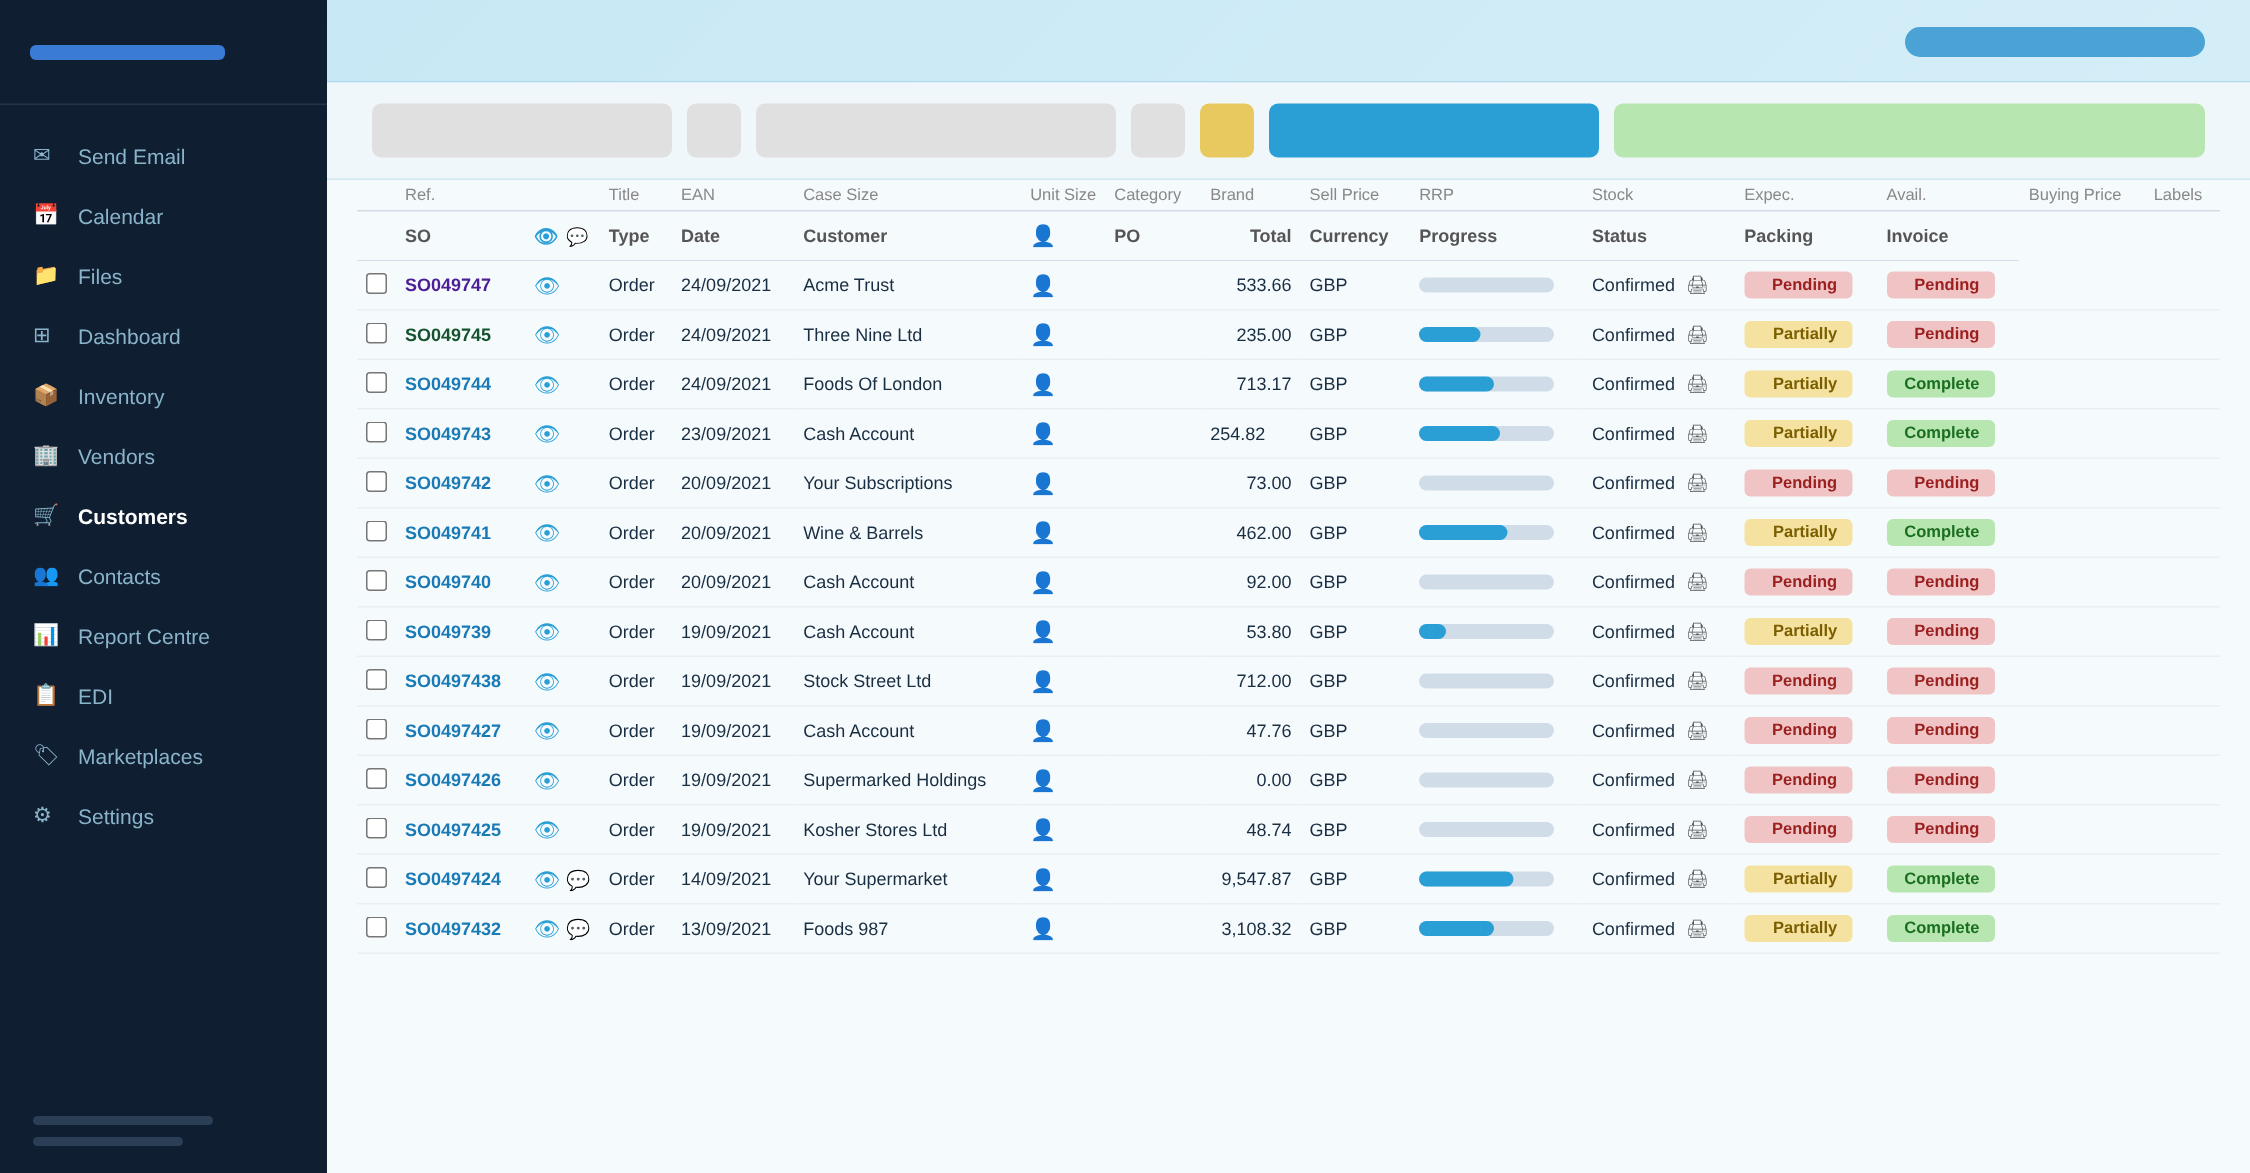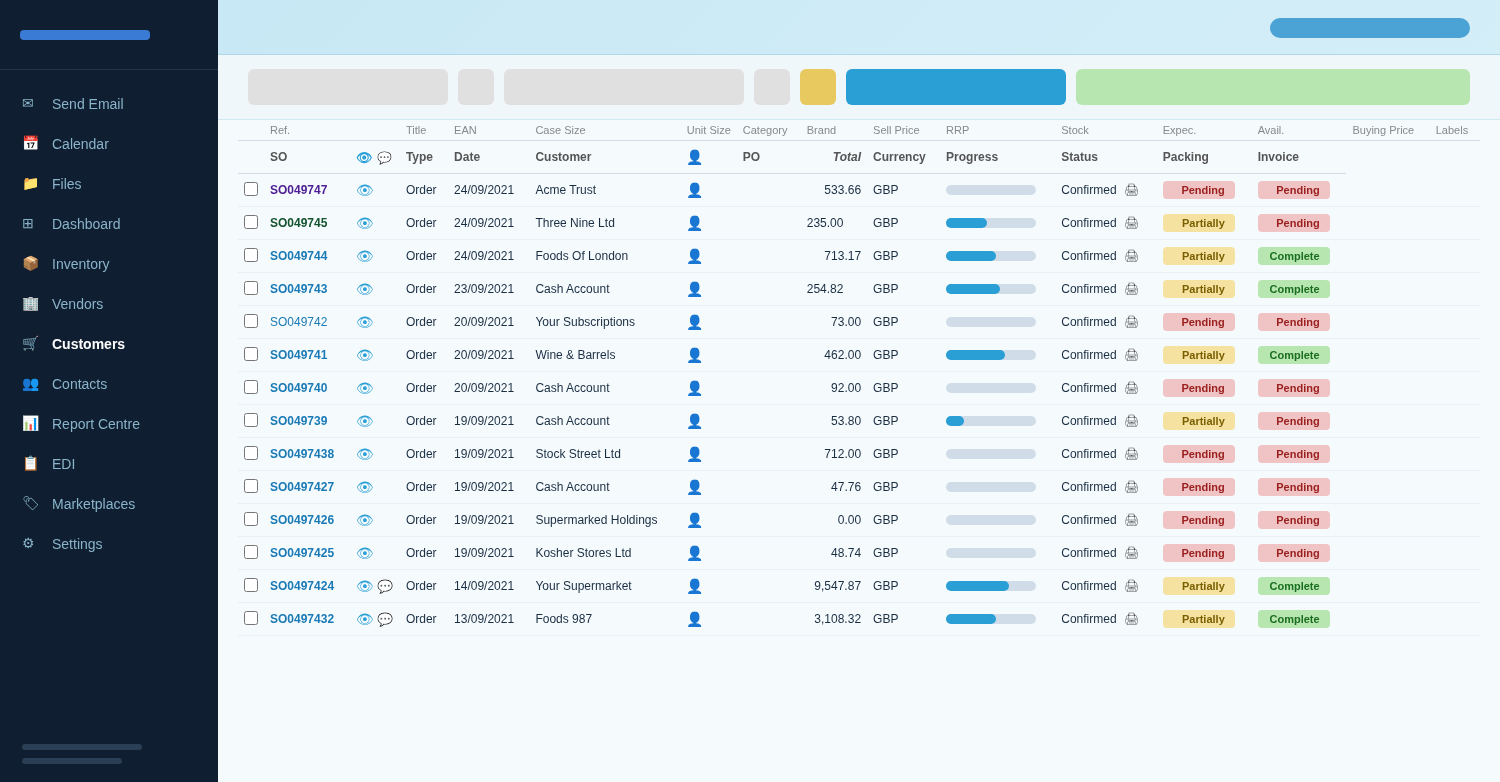--- a/index.html
+++ b/index.html
@@ -234,21 +234,21 @@
             <span style="color:#2a9fd6;font-size:13px;">👁</span>
             <span style="color:#2a9fd6;font-size:12px;margin-left:2px;">💬</span>
           </th>
           <th>Type</th>
           <th>Date</th>
           <th>Customer</th>
           <th style="width:28px;">
             <span class="user-icon">👤</span>
           </th>
           <th>PO</th>
-          <th style="text-align:right;font-style:italic;">Total</th>
+          <th style="text-align:right;">Total</th>
           <th>Currency</th>
           <th>Progress</th>
           <th>Status</th>
           <th>Packing</th>
           <th>Invoice</th>
         </tr>
       </thead>
       <tbody id="orders-tbody">
       <tr>
     <td class="cb-col">
@@ -286,21 +286,21 @@
     </td>
     <td style="color:#14532d;font-weight:600;margin-left:14px;">SO049745</td>
     <td>
       <span class="eye-icon">👁</span>
     </td>
     <td>Order</td>
     <td>24/09/2021</td>
     <td>Three Nine Ltd</td>
     <td><span class="user-icon">👤</span></td>
     <td></td>
-    <td style="">235.00</td>
+    <td style="text-align:right;">235.00</td>
     <td>GBP</td>
     <td>
       <div class="progress-bar-wrap">
         <div class="progress-bar-fill" style="width:45%;"></div>
       </div>
     </td>
     <td>
       Confirmed <span class="print-icon">🖨</span>
     </td>
     <td>
@@ -367,21 +367,21 @@
       <span class="badge badge-partially">Partially</span>
     </td>
     <td>
       <span class="badge badge-complete">Complete</span>
     </td>
   </tr>
           <tr>
     <td class="cb-col">
       <input type="checkbox" style="">
     </td>
-    <td style="color:#1a7ab5;font-weight:400;">SO049742</td>
+    <td style="color:#1a7ab5;font-weight:700;">SO049742</td>
     <td>
       <span class="eye-icon">👁</span>
     </td>
     <td>Order</td>
     <td>20/09/2021</td>
     <td>Your Subscriptions</td>
     <td><span class="user-icon">👤</span></td>
     <td></td>
     <td style="text-align:right;">73.00</td>
     <td>GBP</td>

